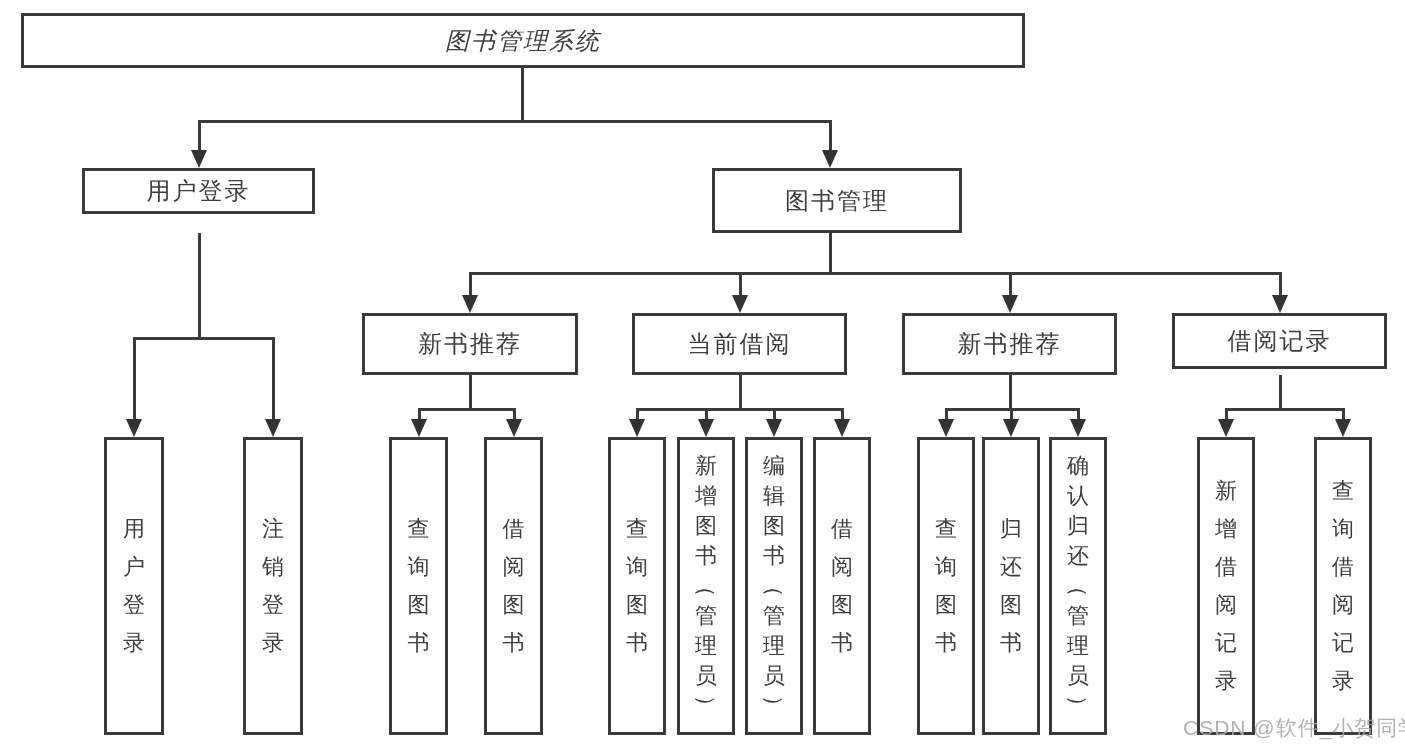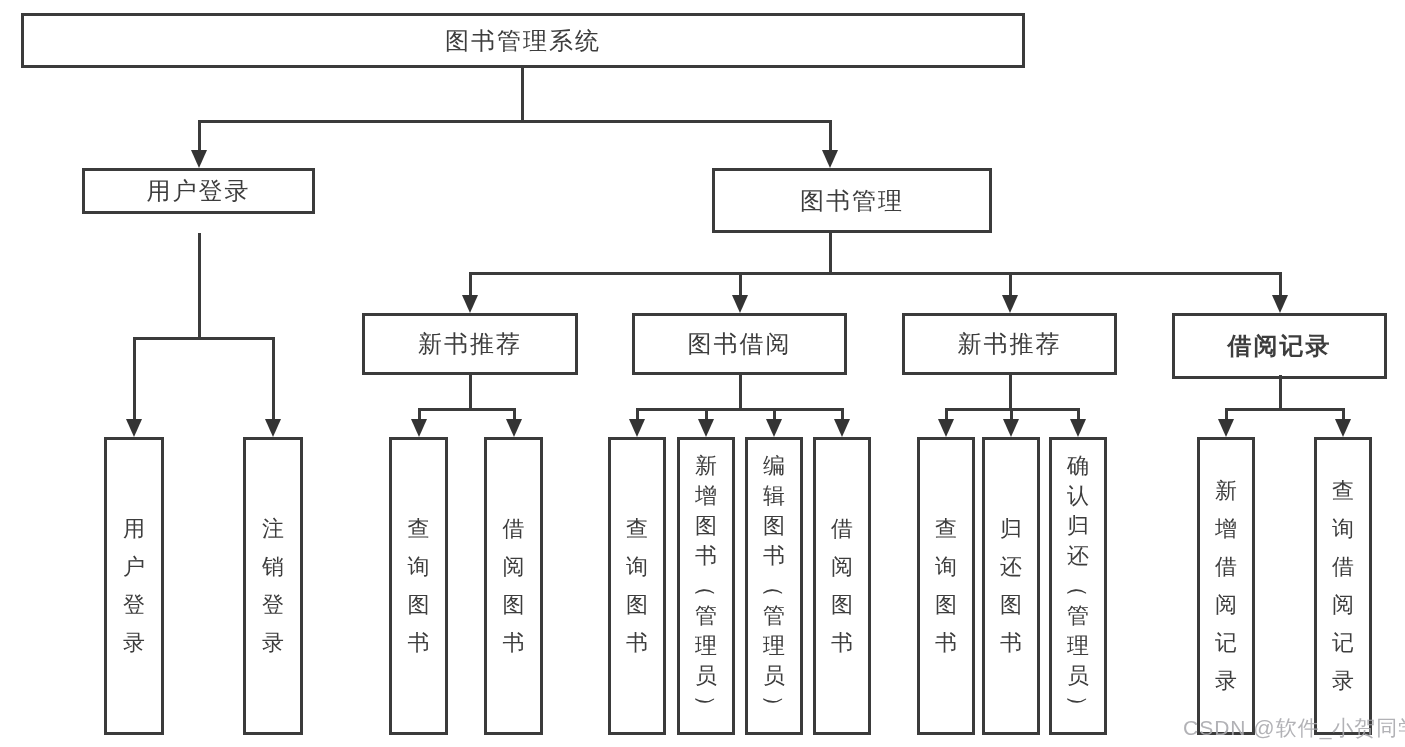--- a/index.html
+++ b/index.html
@@ -30,33 +30,33 @@
   #watermark{
     position:absolute;left:1183px;top:714px;z-index:5;
     font-size:21px;letter-spacing:1px;color:rgba(170,170,174,0.9);white-space:nowrap;
   }
 </style>
 </head>
 <body>
 
 <div id="canvas">
 
-  <div class="node" style="left:21px;top:13px;width:1004px;height:55px;">图书管理系统</div>
+  <div class="node" style="left:21px;top:13px;width:1004px;height:55px;font-style:italic;">图书管理系统</div>
 
   <div class="node" style="left:82px;top:168px;width:233px;height:46px;">用户登录</div>
 
-  <div class="node" style="left:712px;top:168px;width:280px;height:65px;font-family:Liberation Mono, monospace;">图书管理</div>
+  <div class="node" style="left:712px;top:168px;width:250px;height:65px;font-family:Liberation Mono, monospace;">图书管理</div>
 
   <div class="node" style="left:362px;top:313px;width:216px;height:62px;">新书推荐</div>
 
-  <div class="node" style="left:632px;top:313px;width:215px;height:62px;">图书借阅</div>
+  <div class="node" style="left:632px;top:313px;width:215px;height:62px;">当前借阅</div>
 
   <div class="node" style="left:902px;top:313px;width:215px;height:62px;">新书推荐</div>
 
-  <div class="node" style="left:1172px;top:313px;width:215px;height:66px;font-weight:bold;">借阅记录</div>
+  <div class="node" style="left:1172px;top:313px;width:215px;height:56px;">借阅记录</div>
 
   <div class="leaf" style="left:104px;top:437px;width:60px;height:298px;">
       <span class="vchar">用</span>
       <span class="vchar">户</span>
       <span class="vchar">登</span>
       <span class="vchar">录</span>
     </div>
   <div class="leaf" style="left:243px;top:437px;width:60px;height:298px;">
       <span class="vchar">注</span>
       <span class="vchar">销</span>

